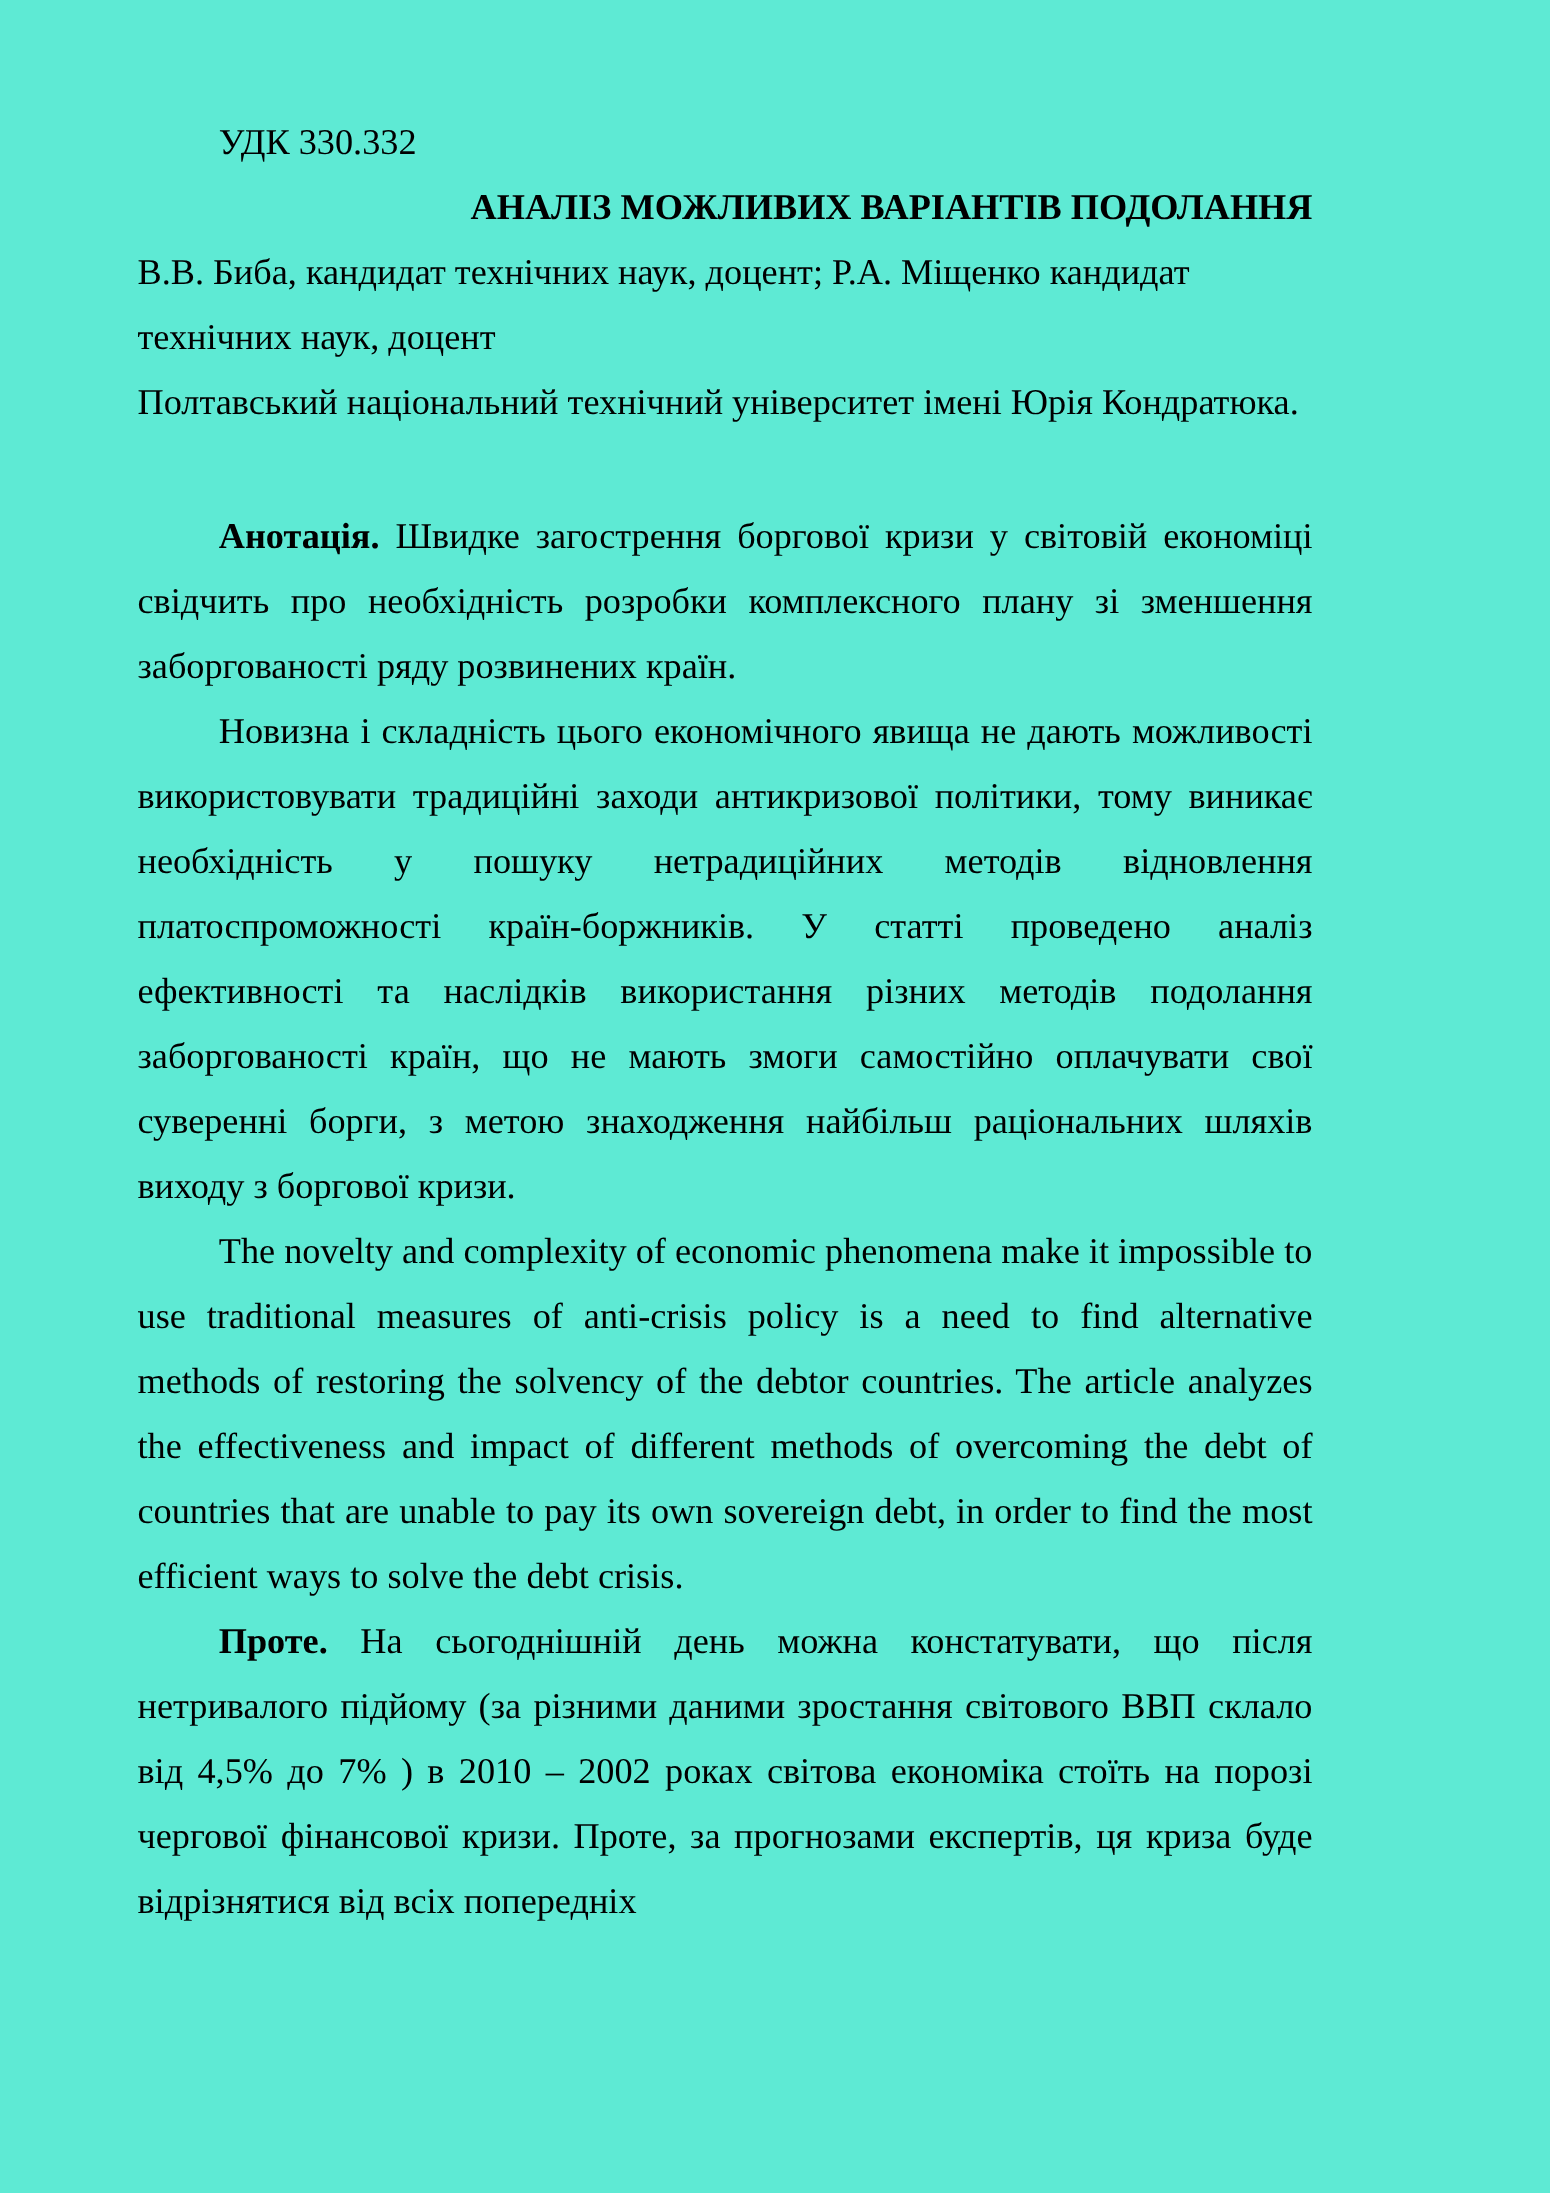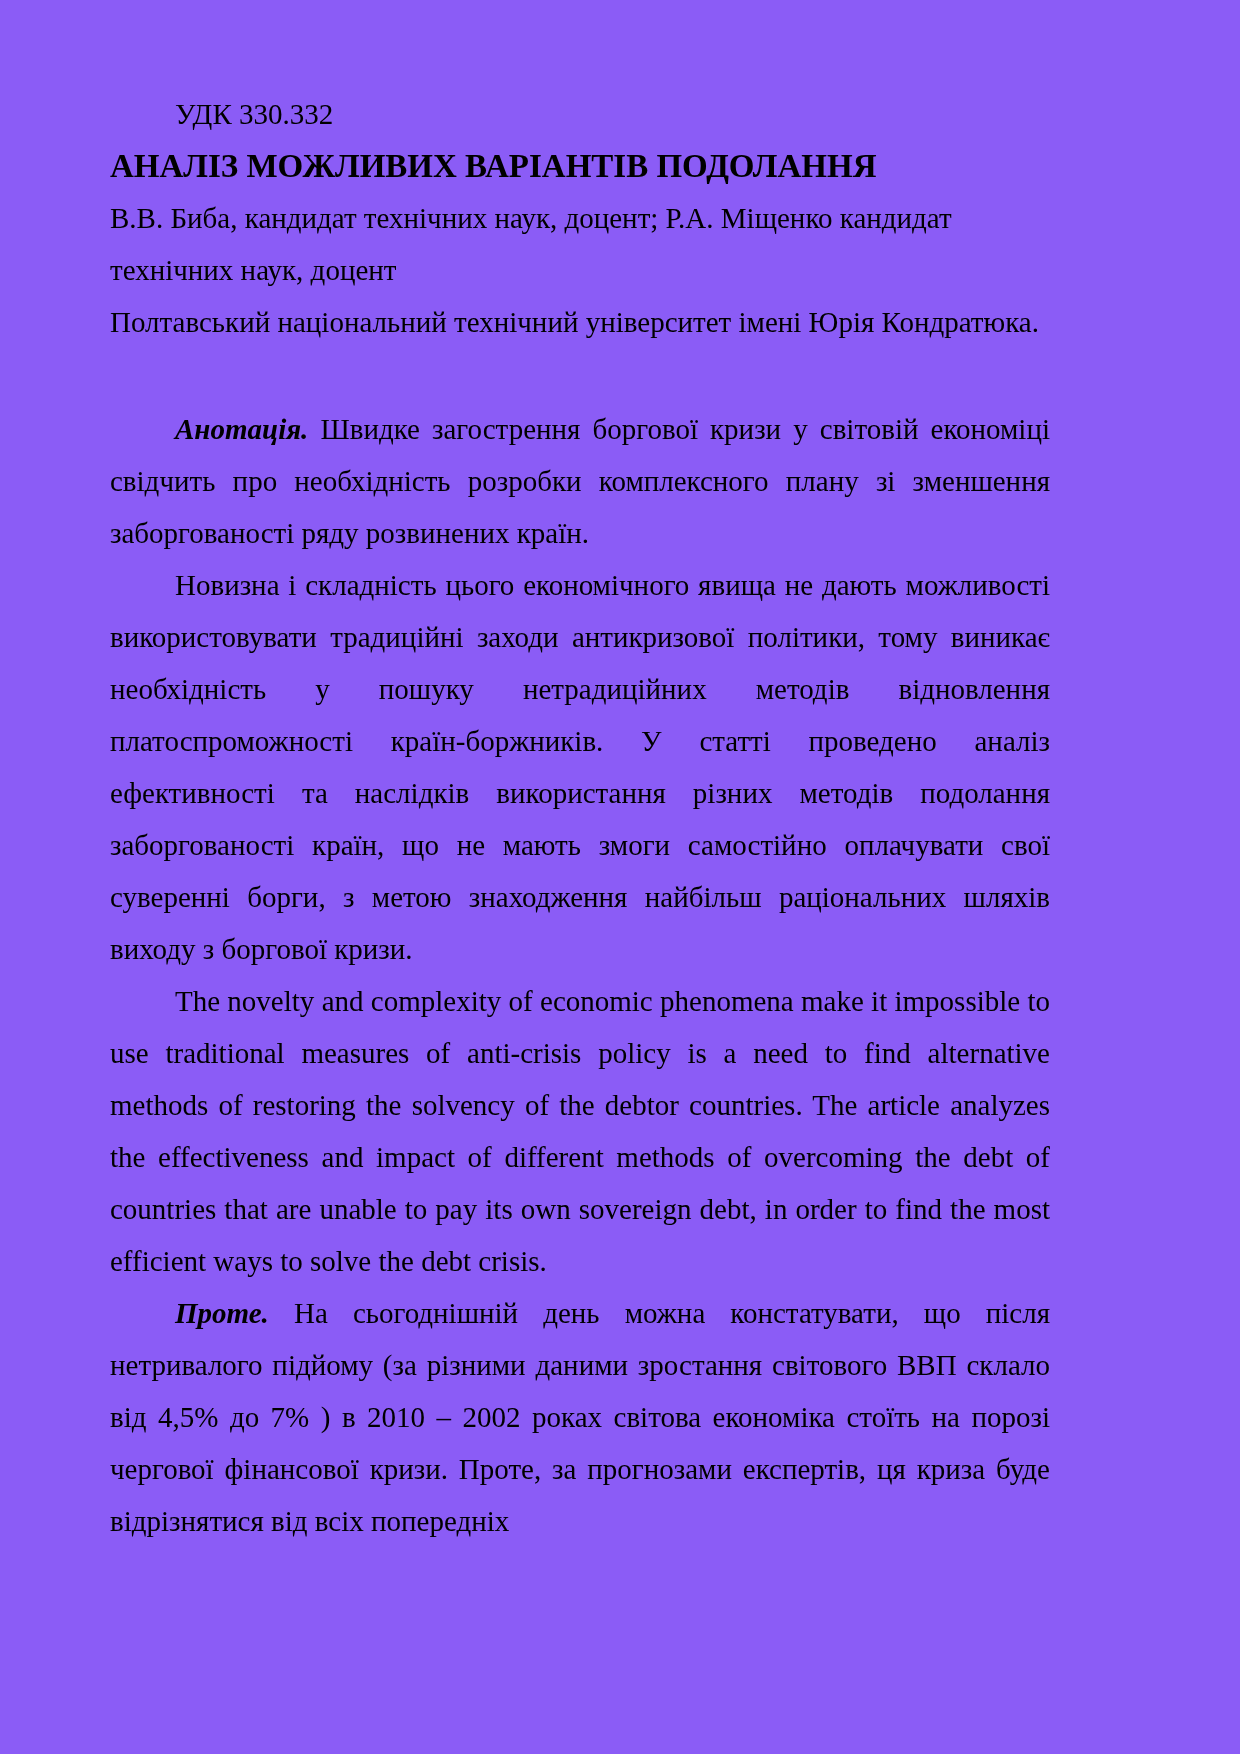--- a/index.html
+++ b/index.html
@@ -5,55 +5,54 @@
   html, body {
     margin: 0;
     padding: 0;
     background: #ffffff;
   }
   .page {
     position: relative;
     width: 1240px;
     height: 1754px;
     box-sizing: border-box;
-    background: #8b5cf6;
+    background: #5eead4;
     color: #000000;
     font-family: "Liberation Serif", "DejaVu Serif", serif;
     font-size: 29px;
     line-height: 52px;
     padding: 88px 190px 60px 110px;
     overflow: hidden;
   }
   .udk {
     margin: 0;
     text-indent: 65px;
     text-align: left;
   }
   .title {
     margin: 0;
-    font-size: 33px;
+    font-size: 29px;
     font-weight: bold;
-    text-align: left;
+    text-align: right;
     line-height: 52px;
   }
   .centered {
     margin: 0;
     text-align: left;
   }
   .para {
     margin: 0;
     text-align: justify;
     text-indent: 65px;
   }
   .para.first-abstract {
     margin-top: 55px;
   }
   .lead {
     font-weight: bold;
-    font-style: italic;
   }
 </style>
 </head>
 <body>
 
 <div class="page">
 
   <p class="udk">УДК 330.332</p>
 
   <h1 class="title">

